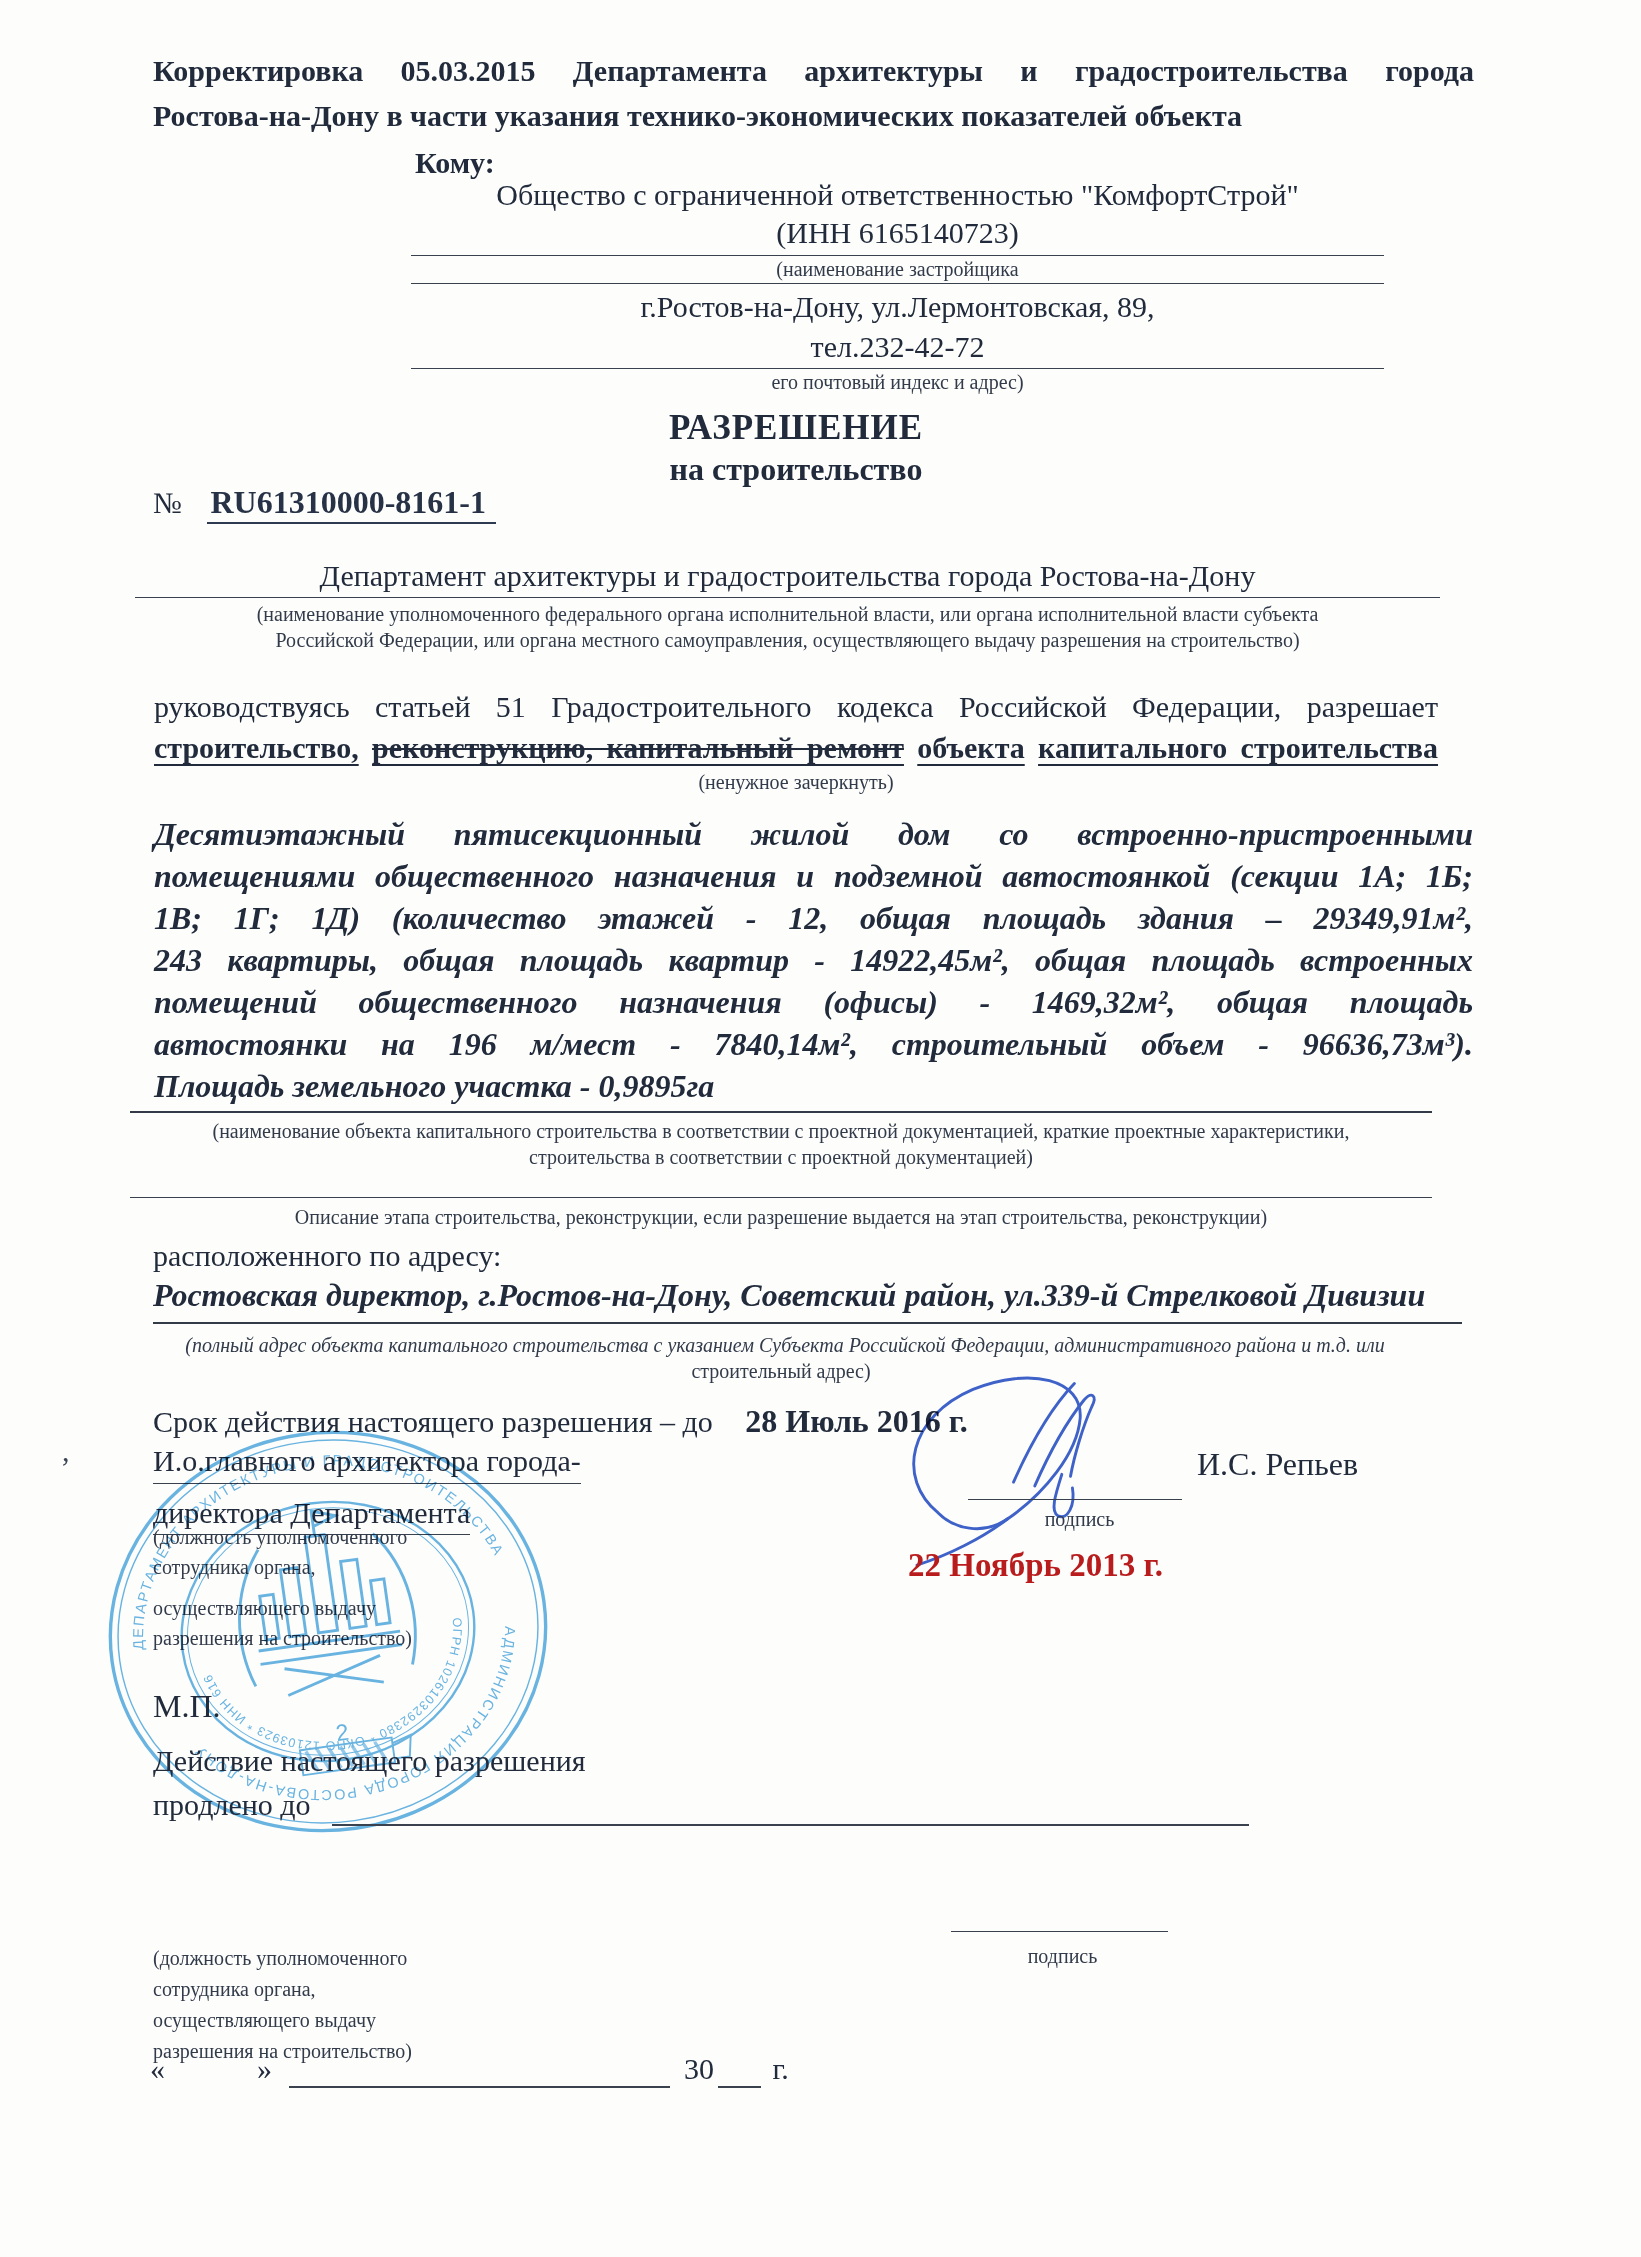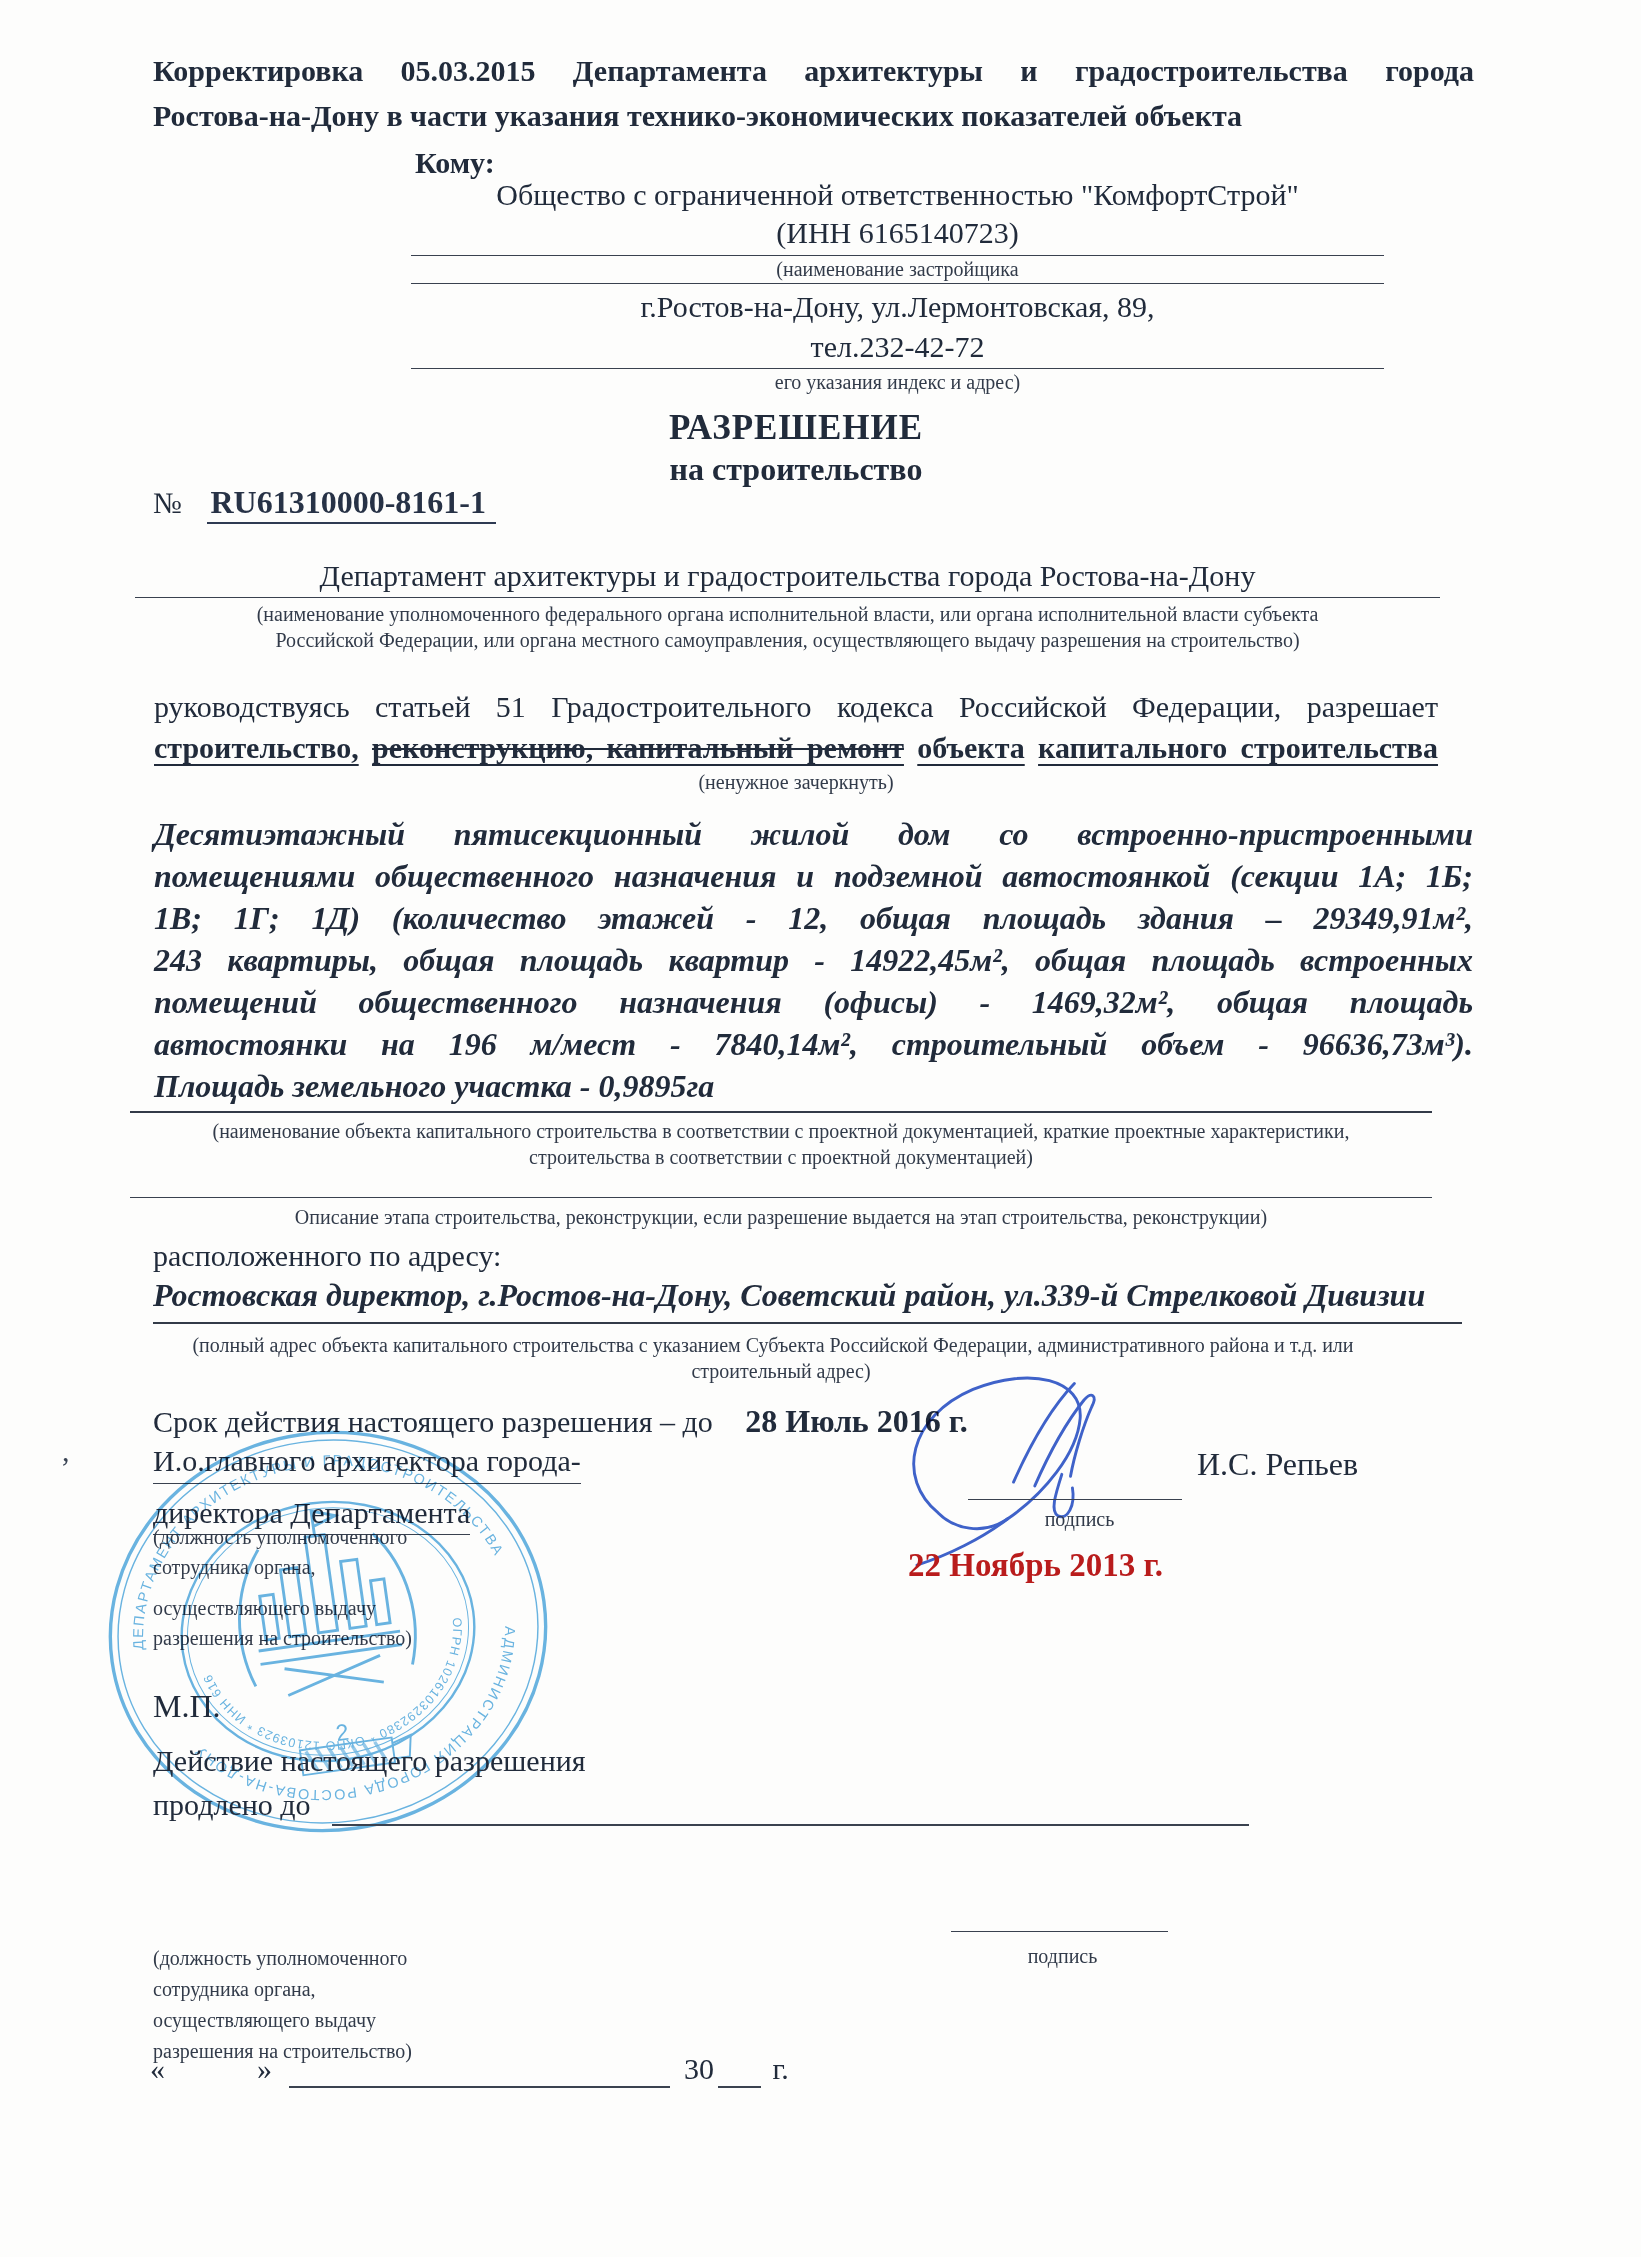--- a/index.html
+++ b/index.html
@@ -54,21 +54,21 @@
 
   <div class="abs center" style="left:411px;top:176px;width:973px;">
     <div class="t31" style="line-height:37px;">Общество с ограниченной ответственностью "КомфортСтрой"</div>
     <div class="t31" style="line-height:35px;margin-top:1.9px;">(ИНН 6165140723)</div>
     <div class="rule" style="margin-top:4.8px;"></div>
     <div class="cap">(наименование застройщика</div>
     <div class="rule" style="margin-top:1px;"></div>
     <div class="t31" style="line-height:41px;margin-top:1.9px;">г.Ростов-на-Дону, ул.Лермонтовская, 89,</div>
     <div class="t31" style="line-height:39px;">тел.232-42-72</div>
     <div class="rule" style="margin-top:2.9px;"></div>
-    <div class="cap">его указания индекс и адрес)</div>
+    <div class="cap">его почтовый индекс и адрес)</div>
   </div>
 
   <div class="abs center" style="left:154px;top:407px;width:1284px;">
     <div class="b t36">РАЗРЕШЕНИЕ</div>
     <div class="b" style="font-size:32px;line-height:42px;">на строительство</div>
   </div>
 
   <div class="abs t31" style="left:153px;top:483px;">
     <span>№</span>
     <span class="b num-u" style="font-size:32px;margin-left:17.4px;">RU61310000-8161-1</span>
@@ -102,21 +102,21 @@
   </div>
   <div class="abs rule3" style="left:130px;top:1111px;width:1302px;"></div>
   <div class="abs cap center" style="left:130px;top:1118px;width:1302px;">(наименование объекта капитального строительства в соответствии с проектной документацией, краткие проектные характеристики,</div>
   <div class="abs cap center" style="left:130px;top:1144px;width:1302px;">строительства в соответствии с проектной документацией)</div>
 
   <div class="abs rule" style="left:130px;top:1197px;width:1302px;"></div>
   <div class="abs cap center" style="left:130px;top:1204px;width:1302px;">Описание этапа строительства, реконструкции, если разрешение выдается на этап строительства, реконструкции)</div>
 
   <div class="abs t31" style="left:153px;top:1236px;">расположенного по адресу:</div>
   <div class="abs b i t33" style="left:153px;top:1274px;width:1309px;border-bottom:2.9px solid #333b48;padding-bottom:5.8px;">Ростовская директор, г.Ростов-на-Дону, Советский район, ул.339-й Стрелковой Дивизии</div>
-  <div class="abs cap center" style="left:122px;top:1332px;width:1302px;">(полный адрес объекта капитального строительства с указанием Субъекта Российской Федерации, административного района и т.д. или</div>
+  <div class="abs cap center" style="left:134px;top:1332px;width:1302px;font-style:italic;">(полный адрес объекта капитального строительства с указанием Субъекта Российской Федерации, административного района и т.д. или</div>
   <div class="abs cap center" style="left:130px;top:1358px;width:1302px;">строительный адрес)</div>
 
   <div class="abs t31" style="left:153px;top:1402px;">
     <span>Срок действия настоящего разрешения – до</span>
     <span class="b" style="font-size:32px;margin-left:25px;">28 Июль 2016 г.</span>
   </div>
 
   <div class="abs t31" style="left:153px;top:1441px;">
     <div><span class="title-u">И.о.главного архитектора города-</span></div>
     <div style="margin-top:8.7px;"><span class="title-u">директора Департамента</span></div>

